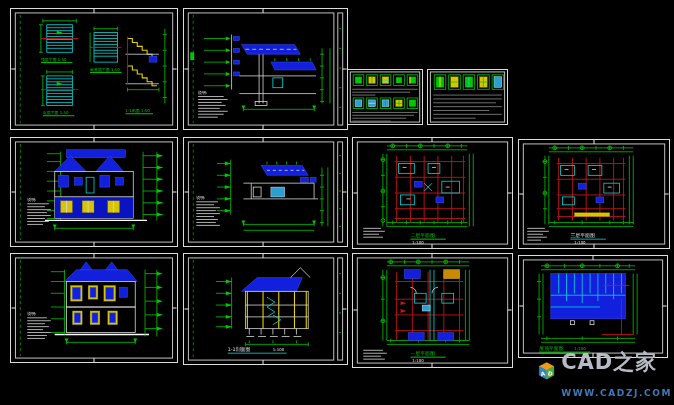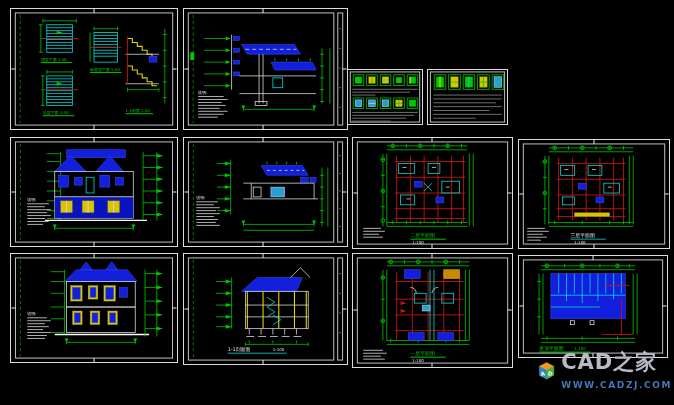--- a/index.html
+++ b/index.html
@@ -25,21 +25,21 @@
   .note{stroke:#c8c8c8;stroke-width:.9;fill:none;}
   .gray{stroke:#8f8f8f;stroke-width:.8;fill:none;}
   .frame{stroke:#c4c4c4;fill:none;stroke-width:1;}
   .tick{stroke:#efefef;stroke-width:1;}
   .dash{stroke:#00a000;stroke-dasharray:3 3;stroke-width:.8;fill:none;}
   text.tg{fill:#00d000;stroke:none;}
   text.tw{fill:#e8e8e8;stroke:none;}
   .logo{position:absolute;display:flex;align-items:flex-start;}
   .logo-text{margin-left:6px;display:flex;flex-direction:column;}
   .logo-brand{color:#b7bbc3;font-size:21px;line-height:24px;font-weight:bold;letter-spacing:1px;}
-  .logo-url{color:#4079b8;font-size:9px;font-weight:bold;letter-spacing:1.6px;margin-top:6px;}
+  .logo-url{color:#4079b8;font-size:9px;font-weight:bold;letter-spacing:1.6px;margin-top:14px;}
 </style>
 </head>
 <body>
 
 <div class="stage">
 
   <div class="sheet" style="left:10px;top:8px;width:168px;height:122px">
     <svg viewBox="0 0 168 122">
       <rect x="4" y="4" width="160" height="114" class="frame"></rect>
       <line x1="9" y1="6" x2="9" y2="116" class="dash"></line>

